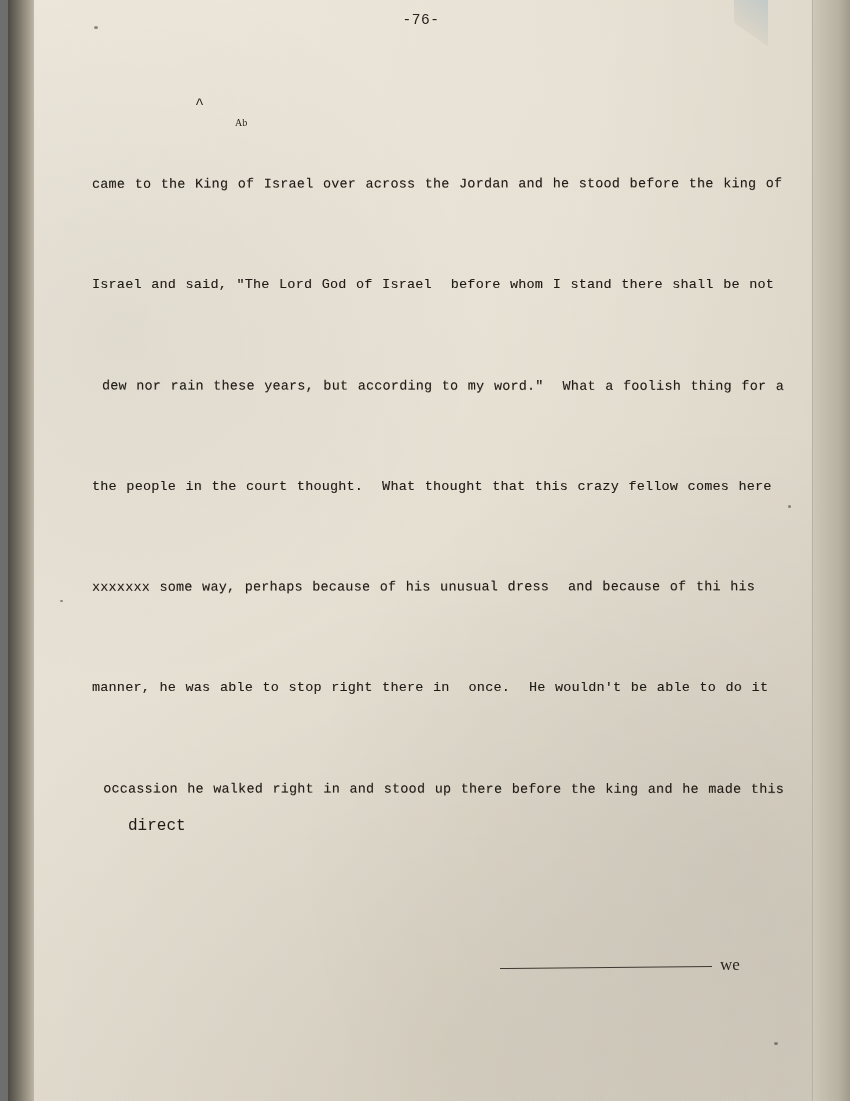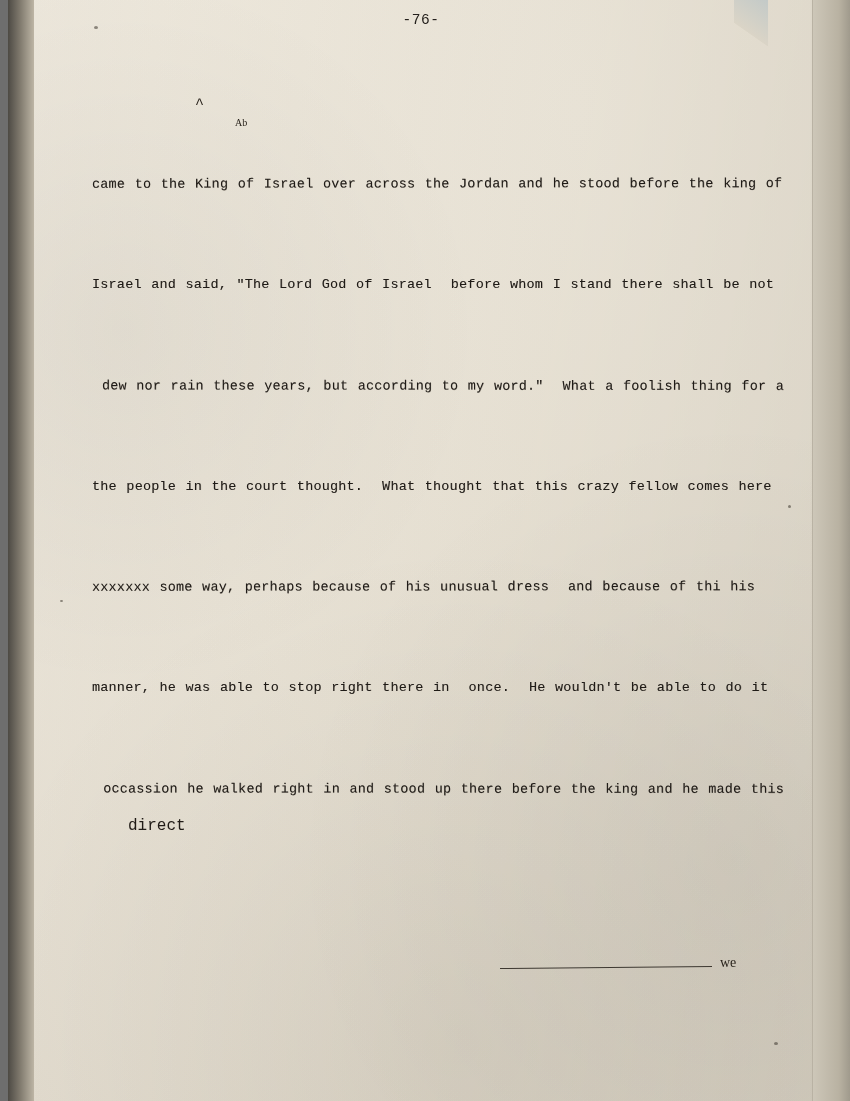--- a/index.html
+++ b/index.html
@@ -172,21 +172,21 @@
       
       
       
       
       
     </div>
 
     <span class="annot annot-caret" style="left:165px; top:96px;">^</span>
     <span class="annot" style="left:205px; top:117px; font-size:10px;">Ab</span>
     <span class="insert-word" style="left:98px; top:817px;">direct</span>
-    <span class="annot" style="left:690px; top:955px; font-size:14px;">we</span>
+    <span class="annot" style="left:690px; top:955px; font-size:17px;">we</span>
 
     <div class="strike" style="left:470px; top:967px; width:212px; transform:rotate(-0.6deg);"></div>
 
     <span class="xout" style="left:62px; top:300px;"></span>
 
     <span class="speck" style="left:64px; top:26px; width:4px; height:3px;"></span>
     <span class="speck" style="left:758px; top:505px; width:3px; height:3px;"></span>
     <span class="speck" style="left:30px; top:600px; width:3px; height:2px;"></span>
     <span class="speck" style="left:744px; top:1042px; width:4px; height:3px;"></span>
 

